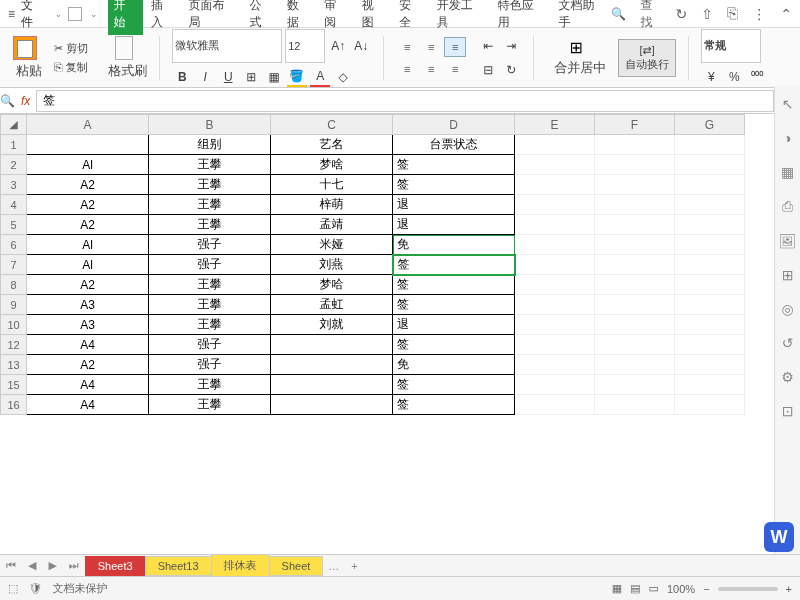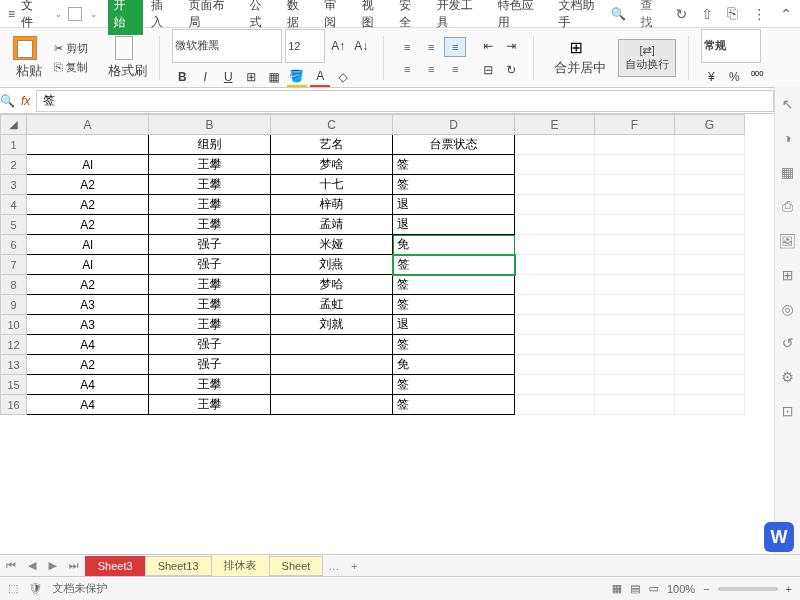--- a/index.html
+++ b/index.html
@@ -43,21 +43,21 @@
 .grid { border-collapse: collapse; font-size: 12px; }
 .grid th, .grid td { border: 1px solid #000; text-align: center; height: 20px; }
 .grid th { background: #efefef; font-weight: normal; color: #666; border: 1px solid #ccc; }
 .rowh { background: #efefef; color: #666; width: 26px; border: 1px solid #ccc !important; font-size: 11px; }
 .grid td.light { border: 1px solid #eee; }
 .colh { height: 20px; }
 .selcell { border: 2px solid #22a045 !important; }
 .selrange { outline: 1px solid #22a045; outline-offset: -1px; }
 .sheettabs { position: absolute; bottom: 24px; left: 0; right: 0; height: 22px; display: flex; align-items: center; font-size: 11px; border-top: 1px solid #ccc; background: #f5f5f5; }
 .sheettabs .nav { padding: 0 6px; color: #888; }
-.sheettab { padding: 3px 12px; border: 1px solid #ccc; background: #fef9c3; color: #555; margin-right: -1px; }
+.sheettab { padding: 3px 12px; border: 1px solid #ccc; background: #fde047; color: #555; margin-right: -1px; }
 .sheettab.active { background: #d63939; color: #fff; border-color: #d63939; }
 .statusbar { position: absolute; bottom: 0; left: 0; right: 0; height: 24px; display: flex; align-items: center; font-size: 11px; border-top: 1px solid #ccc; padding: 0 8px; gap: 10px; color: #666; background: #f5f5f5; }
 .statusbar .right { margin-left: auto; display: flex; align-items: center; gap: 8px; }
 .sidebar { position: absolute; right: 0; top: 86px; width: 26px; bottom: 46px; background: #f5f5f5; border-left: 1px solid #ddd; display: flex; flex-direction: column; align-items: center; gap: 18px; padding-top: 10px; color: #888; font-size: 14px; }
 .watermark { position: absolute; right: 6px; bottom: 48px; display: flex; align-items: center; gap: 4px; font-size: 22px; font-weight: bold; color: #3460dc; }
 .watermark .w { background: #3460dc; color: #fff; width: 30px; height: 30px; border-radius: 6px; display: flex; align-items: center; justify-content: center; font-size: 18px; }
 .cell-d { text-align: left !important; padding-left: 4px; }
 </style>
 </head>
 <body>

